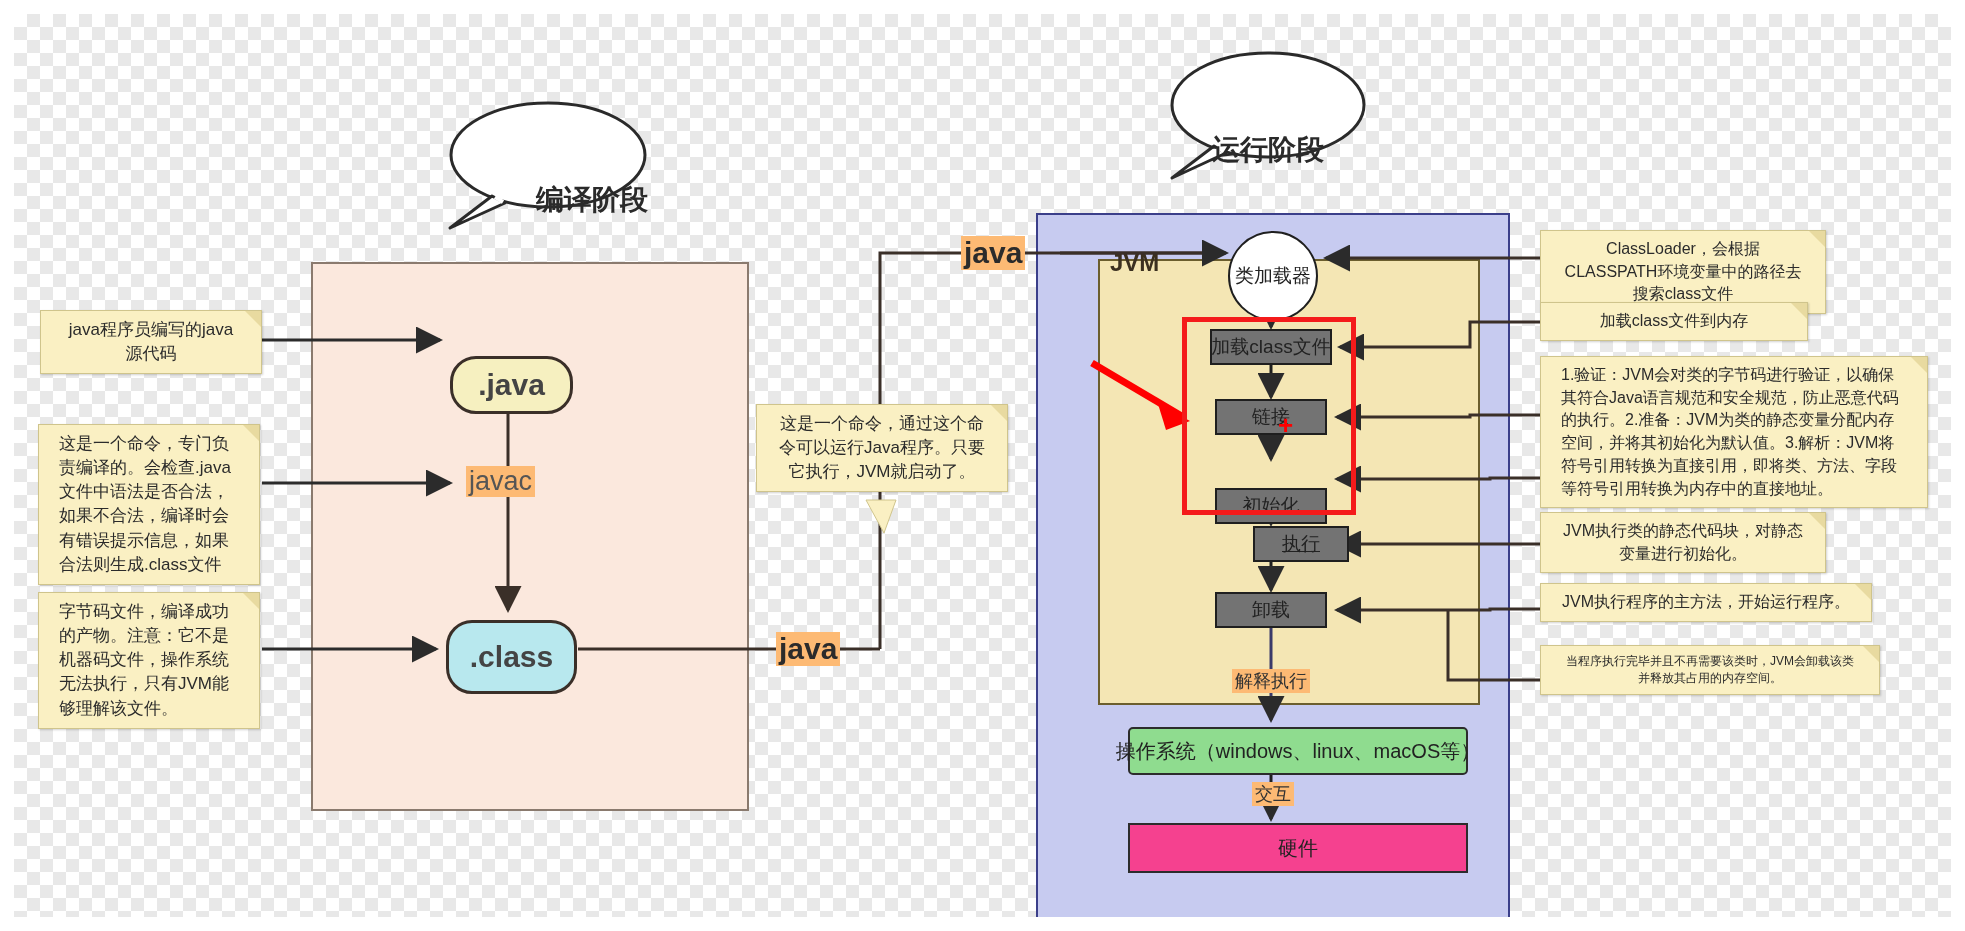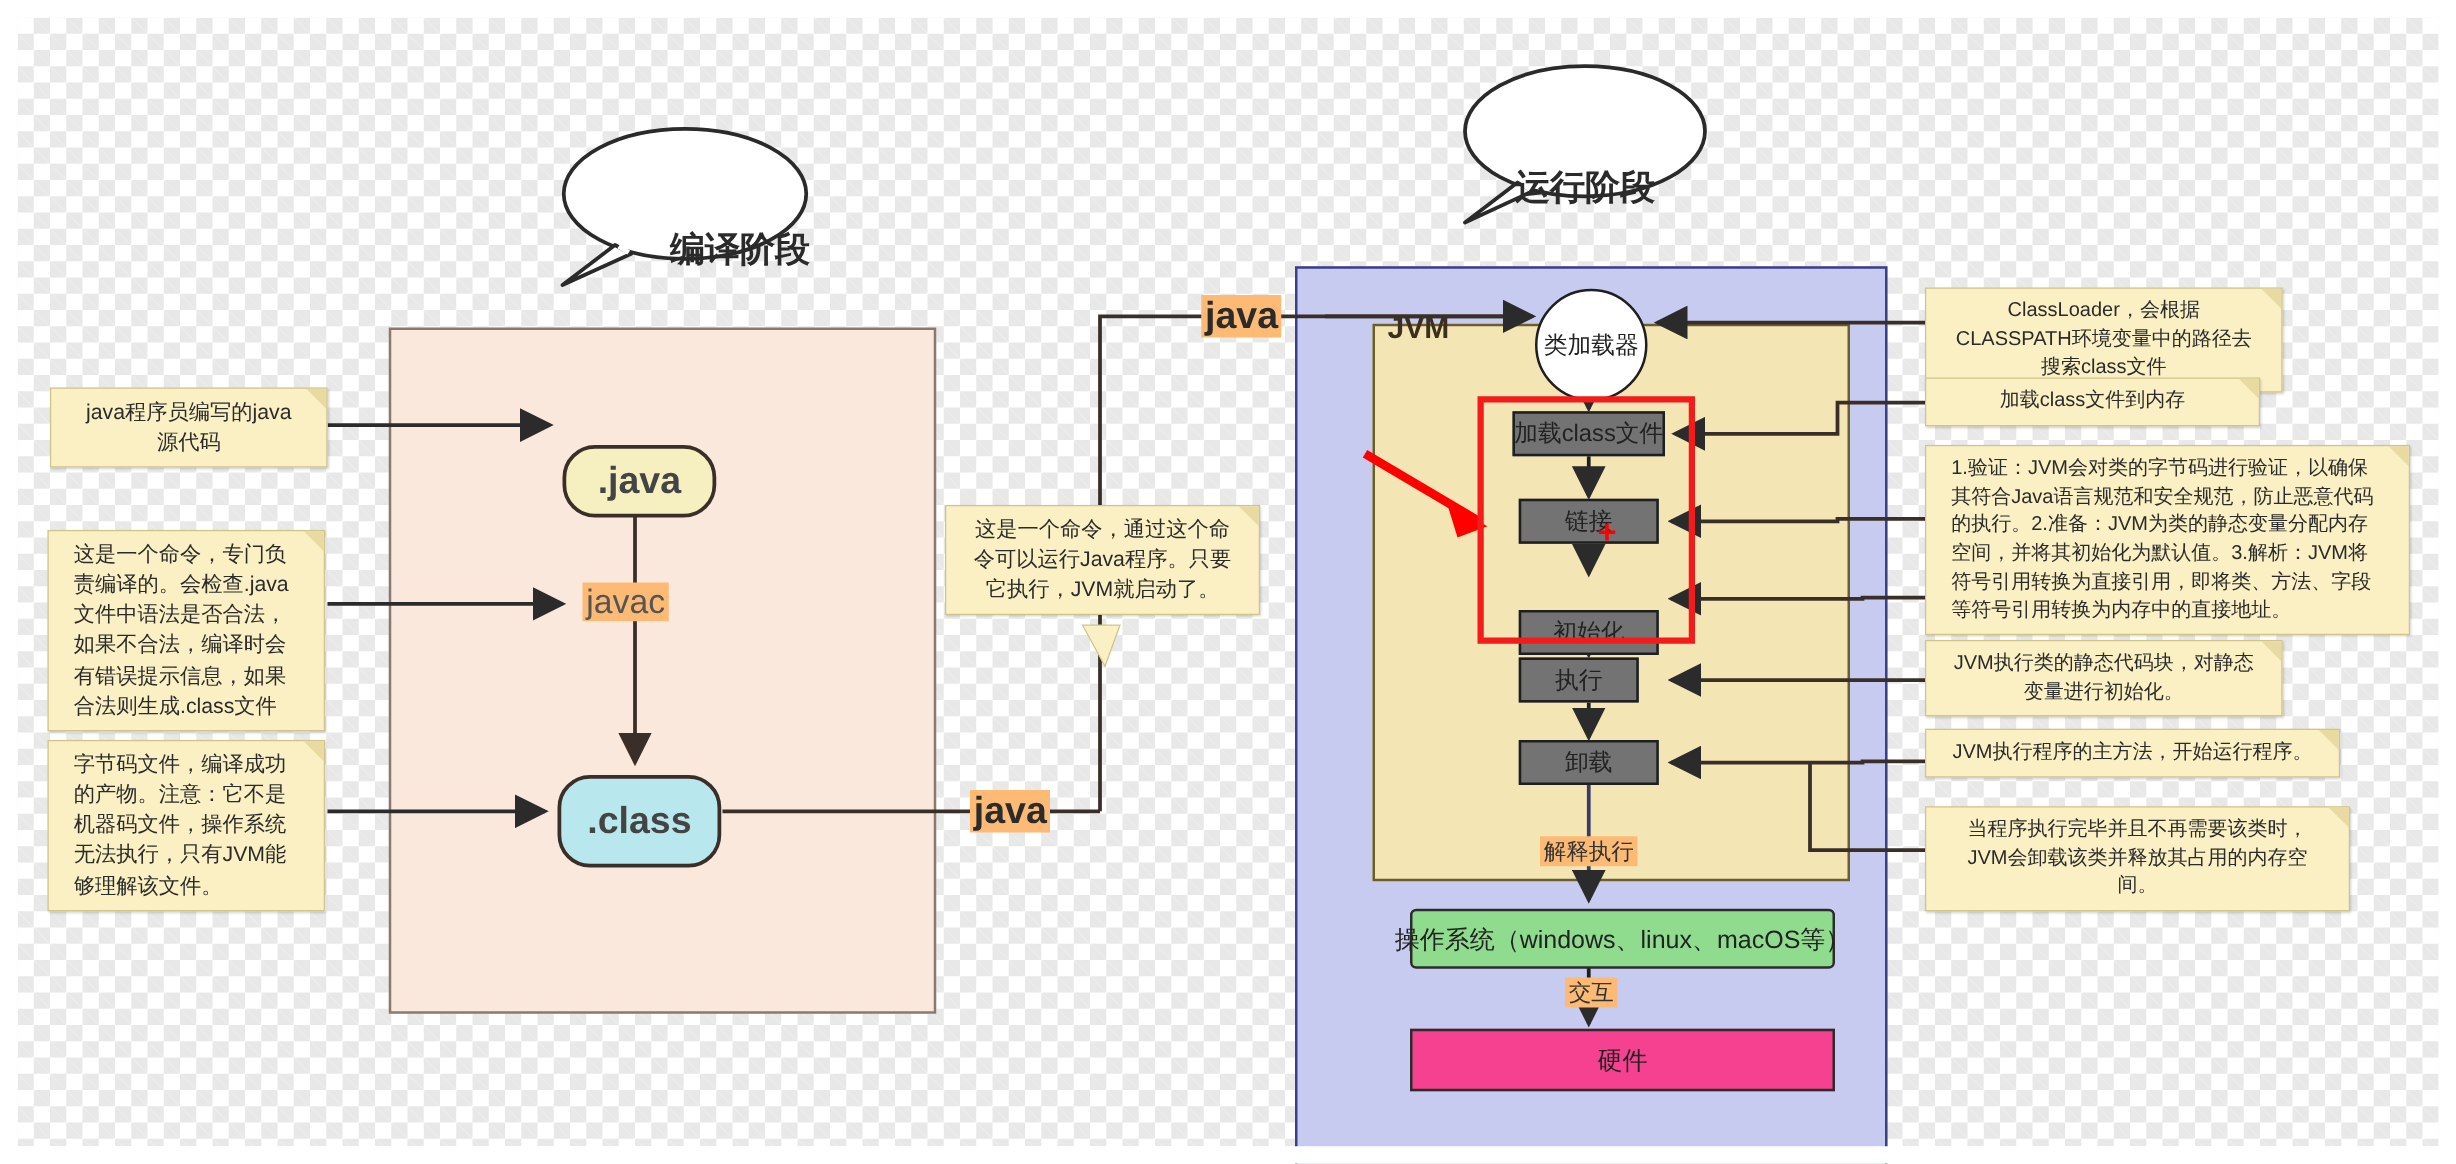--- a/index.html
+++ b/index.html
@@ -85,21 +85,21 @@
     font-size:19px;color:#222;white-space:nowrap;
   }
   #circle-loader{
     position:absolute;left:1228px;top:231px;width:86px;height:86px;
     border-radius:50%;background:#ffffff;border:2px solid #1f1f1f;
     display:flex;align-items:center;justify-content:center;font-size:19px;color:#222;
   }
   #p-load   {left:1210px;top:329px;width:122px;height:36px;}
   #p-link   {left:1215px;top:399px;width:112px;height:36px;}
   #p-init   {left:1215px;top:488px;width:112px;height:36px;}
-  #p-exec   {left:1215px;top:526px;width:96px;height:36px;}
+  #p-exec   {left:1253px;top:526px;width:96px;height:36px;text-decoration:underline;}
   #p-unload {left:1215px;top:592px;width:112px;height:36px;}
 
   #red-frame{
     position:absolute;left:1182px;top:317px;width:174px;height:198px;
     border:5px solid #f41b1b;box-sizing:border-box;pointer-events:none;
   }
 
   #os-box{
     position:absolute;left:1128px;top:727px;width:336px;height:44px;
     background:#8fdc8f;border:2px solid #2c2c2c;border-radius:5px;
@@ -258,21 +258,21 @@
   <div class="note" style="left:1540px;top:512px;width:286px;font-size:16px;">
     <span class="dogear"></span>
     <span>JVM执行类的静态代码块，对静态变量进行初始化。</span>
   </div>
 
   <div class="note" style="left:1540px;top:583px;width:332px;font-size:16px;">
     <span class="dogear"></span>
     <span>JVM执行程序的主方法，开始运行程序。</span>
   </div>
 
-  <div class="note" style="left:1540px;top:645px;width:340px;font-size:16px;">
+  <div class="note" style="left:1540px;top:645px;width:340px;font-size:12px;">
     <span class="dogear"></span>
     <span>当程序执行完毕并且不再需要该类时，JVM会卸载该类并释放其占用的内存空间。</span>
   </div>
 
   <div id="leftbar"></div>
   <div id="rightbar"></div>
   <div id="topbar"></div>
   <div id="botbar"></div>
 </div>
 

